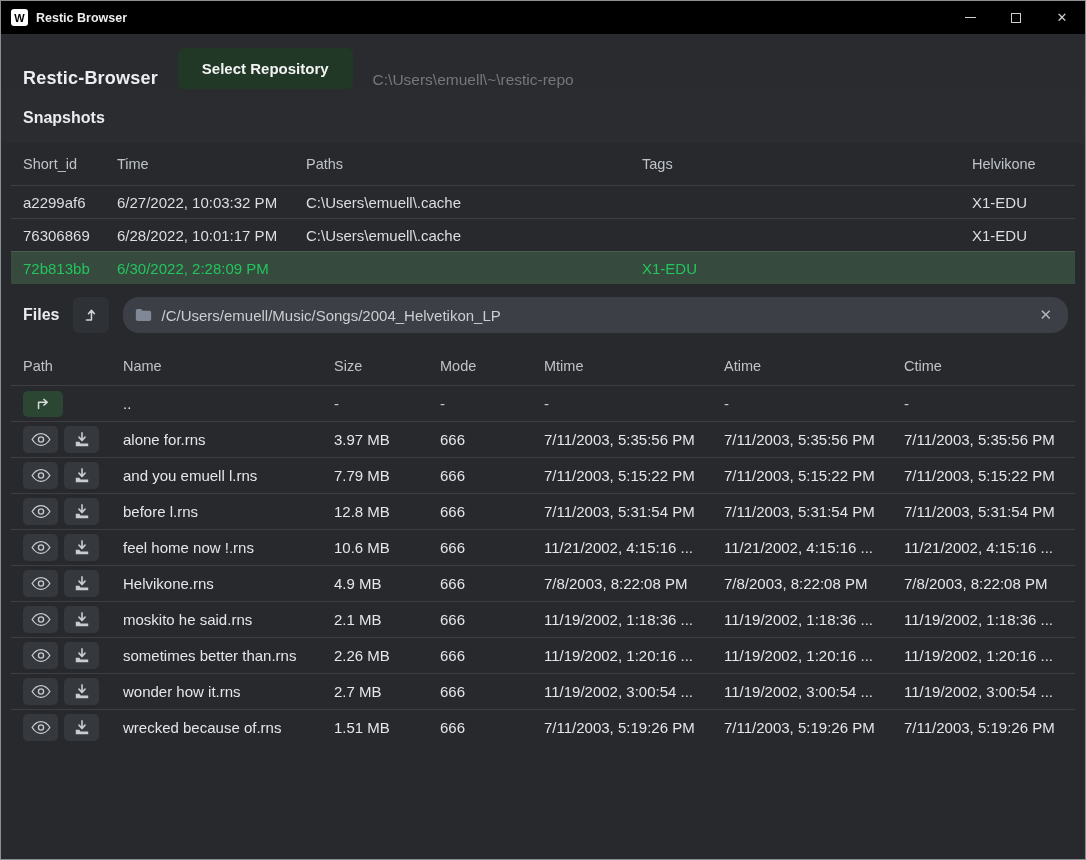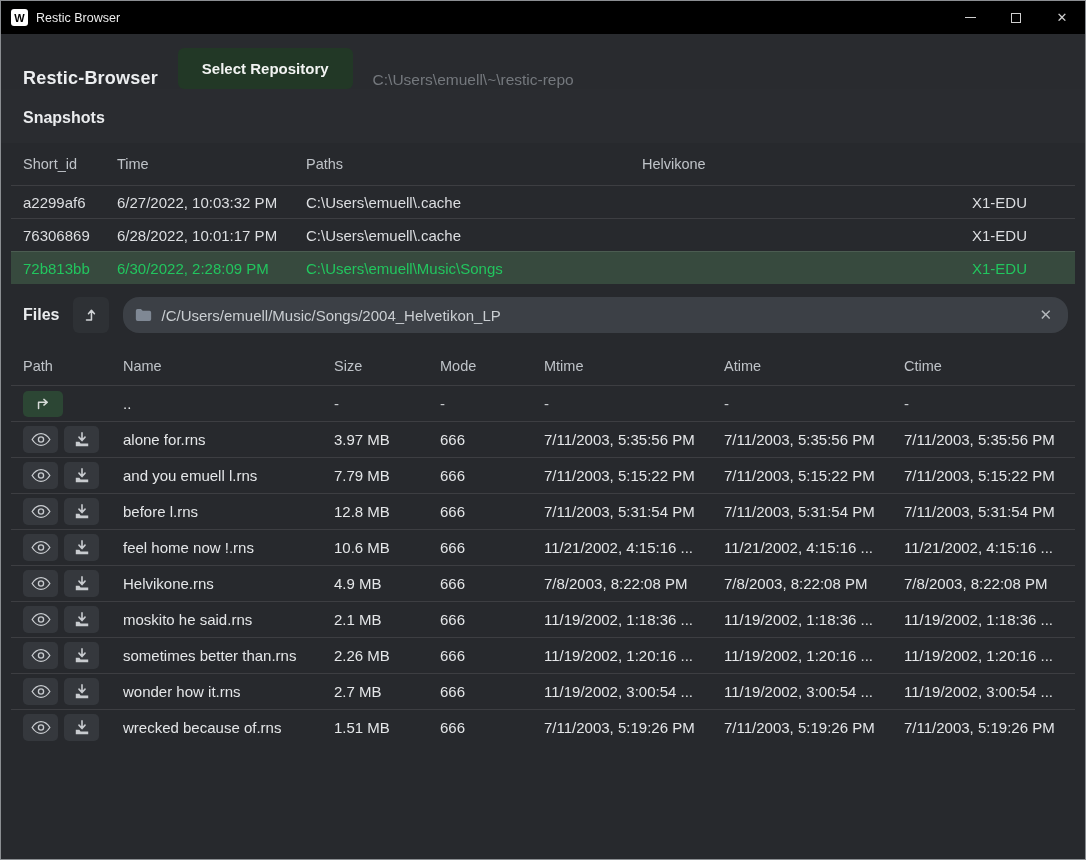--- a/index.html
+++ b/index.html
@@ -9,21 +9,21 @@
     width:1086px; height:860px; margin:0 auto; position:relative;
     background:#27292d; border:1px solid #8b8e92; overflow:hidden;
     color:#e4e6e8; font-size:15px;
   }
   
   .titlebar{ height:33px; background:#000; display:flex; align-items:center; }
   .titlebar .app-icon{
     width:17px; height:17px; margin-left:10px; background:#fff; border-radius:3px;
     color:#000; font-weight:bold; font-size:11px; display:flex; align-items:center; justify-content:center;
   }
-  .titlebar .title{ margin-left:8px; font-size:12.5px; color:#ececec; }
+  .titlebar .title{ margin-left:8px; font-size:12.5px; color:#ececec;font-weight:bold; }
   .titlebar .spacer{ flex:1; }
   .win-btn{ width:46px; height:33px; display:flex; align-items:center; justify-content:center; cursor:default; }
   .glyph-min{ width:11px; height:1px; background:#cfcfcf; }
   .glyph-max{ width:10px; height:10px; border:1px solid #cfcfcf; background:transparent; }
   .glyph-close{ color:#cfcfcf; font-size:13px; line-height:1; }
   
   .header{ height:55px; display:flex; align-items:flex-end; padding:0 22px; gap:20px; background:#292b2f; }
   .app-name{ font-size:18px; font-weight:bold; color:#eceef0; letter-spacing:.2px; }
   .select-repo-btn{
     background:#223826; color:#f2f3f2; font-weight:bold; font-size:15px;
@@ -94,41 +94,41 @@
     <div class="repo-path">C:\Users\emuell\~\restic-repo</div>
   </div>
 
   <div class="section-title">Snapshots</div>
 
   <div class="table-wrap">
     <div class="grid-row snap-cols th-row">
       <div class="cell">Short_id</div>
       <div class="cell">Time</div>
       <div class="cell">Paths</div>
+      <div class="cell">Tags</div>
       <div class="cell">Helvikone</div>
     </div>
 
     <div class="grid-row snap-cols data-row">
       <div class="cell">a2299af6</div>
       <div class="cell">6/27/2022, 10:03:32 PM</div>
       <div class="cell">C:\Users\emuell\.cache</div>
       <div class="cell"></div>
       <div class="cell">X1-EDU</div>
     </div>
     <div class="grid-row snap-cols data-row">
       <div class="cell">76306869</div>
       <div class="cell">6/28/2022, 10:01:17 PM</div>
       <div class="cell">C:\Users\emuell\.cache</div>
       <div class="cell"></div>
       <div class="cell">X1-EDU</div>
     </div>
     <div class="grid-row snap-cols data-row selected">
       <div class="cell">72b813bb</div>
       <div class="cell">6/30/2022, 2:28:09 PM</div>
-      <div class="cell">C:\Users\emuell\Music\Songs</div>
       <div class="cell"></div>
       <div class="cell">X1-EDU</div>
     </div>
   </div>
 
   <div class="files-bar">
     <div class="files-label">Files</div>
     <button class="icon-btn">
       <span>
         <svg width="18" height="18" viewBox="0 0 20 20">

